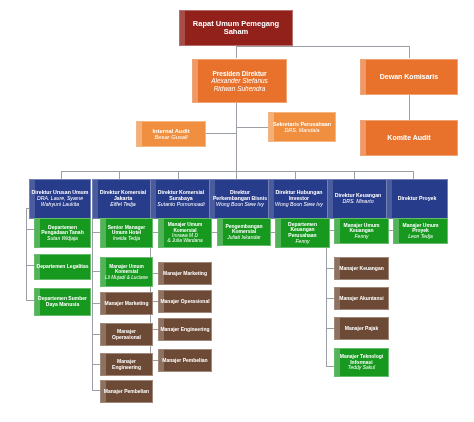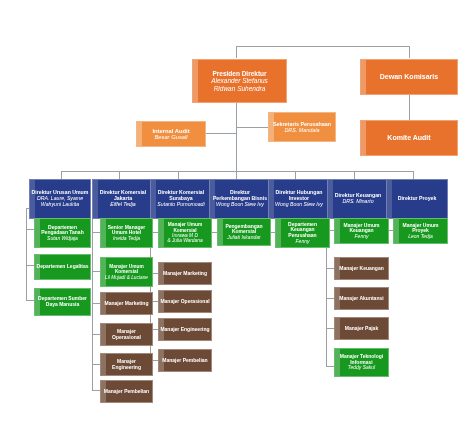--- a/index.html
+++ b/index.html
@@ -121,20 +121,23 @@
   <div class="ln h" style="left:326px;top:230px;width:8px;"></div>
   <div class="ln h" style="left:326px;top:268px;width:8px;"></div>
   <div class="ln h" style="left:326px;top:298px;width:8px;"></div>
   <div class="ln h" style="left:326px;top:328px;width:8px;"></div>
   <div class="ln h" style="left:326px;top:366px;width:8px;"></div>
 
   <div class="ln v" style="left:385px;top:208px;height:22px;"></div>
   <div class="ln h" style="left:385px;top:208px;width:28px;"></div>
   <div class="ln h" style="left:385px;top:230px;width:8px;"></div>
 
+  <div class="node dark-red" style="left:179px;top:10px;width:114px;height:36px;font-size:7.5px;">
+    <span class="t1">Rapat Umum Pemegang Saham</span>
+  </div>
 
   <div class="node orange" style="left:192px;top:59px;width:95px;height:44px;font-size:6.5px;">
     <span class="t1">Presiden Direktur</span>
     <span class="t2">Alexander Stefanus</span>
     <span class="t2">Ridwan Suhendra</span>
   </div>
 
   <div class="node orange" style="left:360px;top:59px;width:98px;height:36px;font-size:7px;">
     <span class="t1">Dewan Komisaris</span>
   </div>

